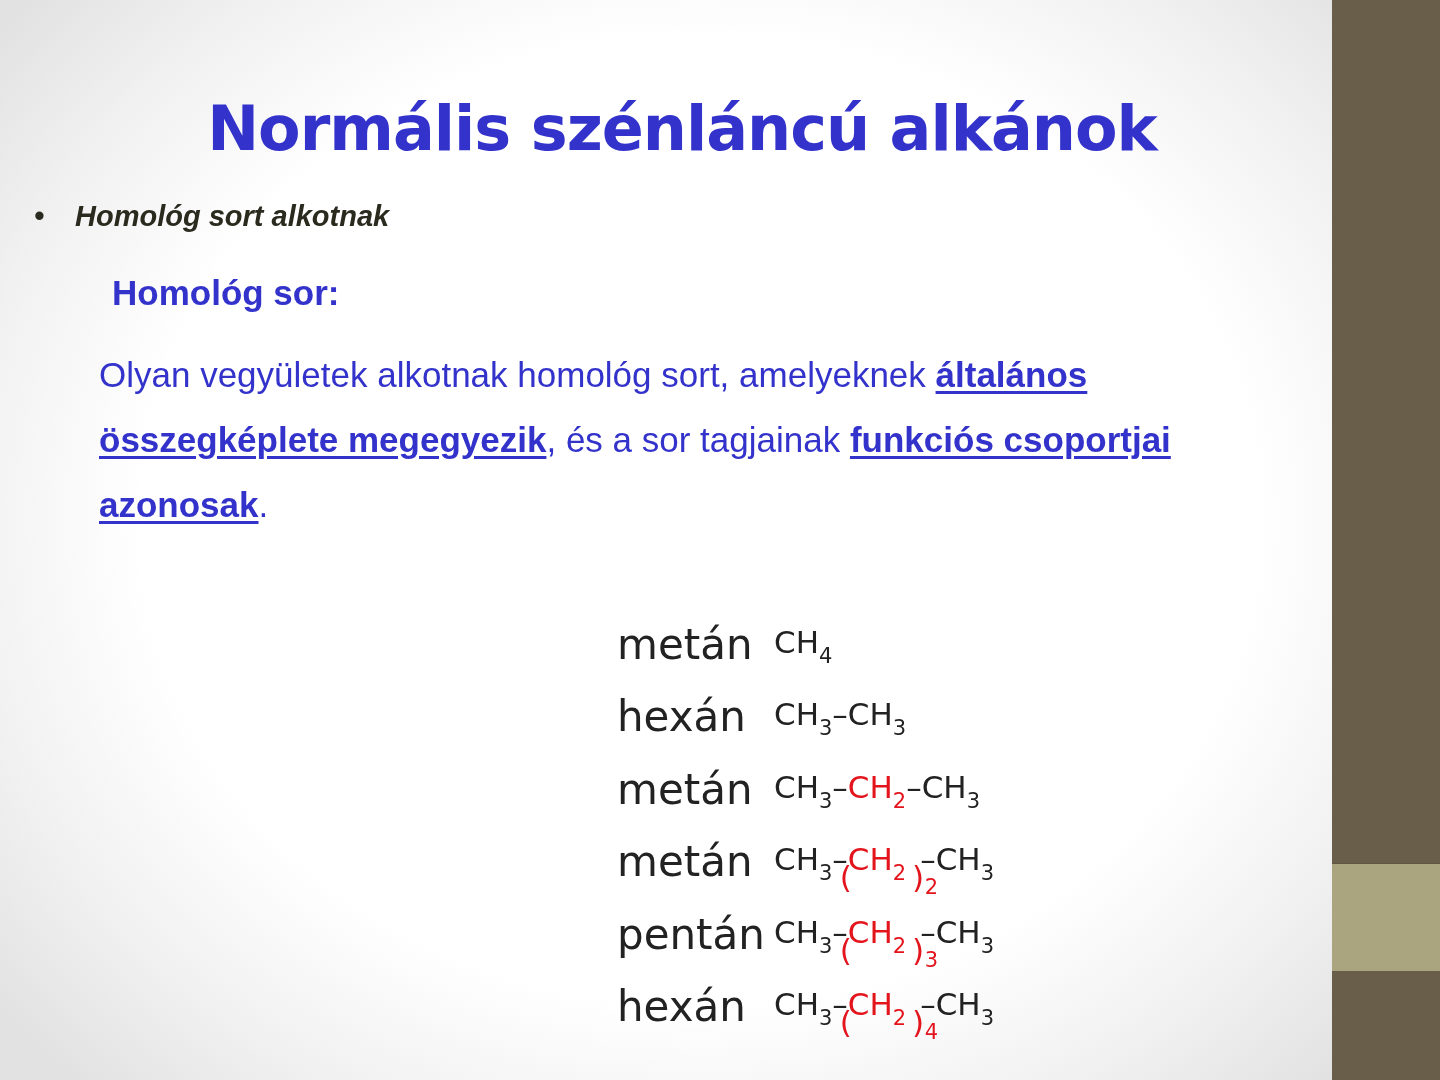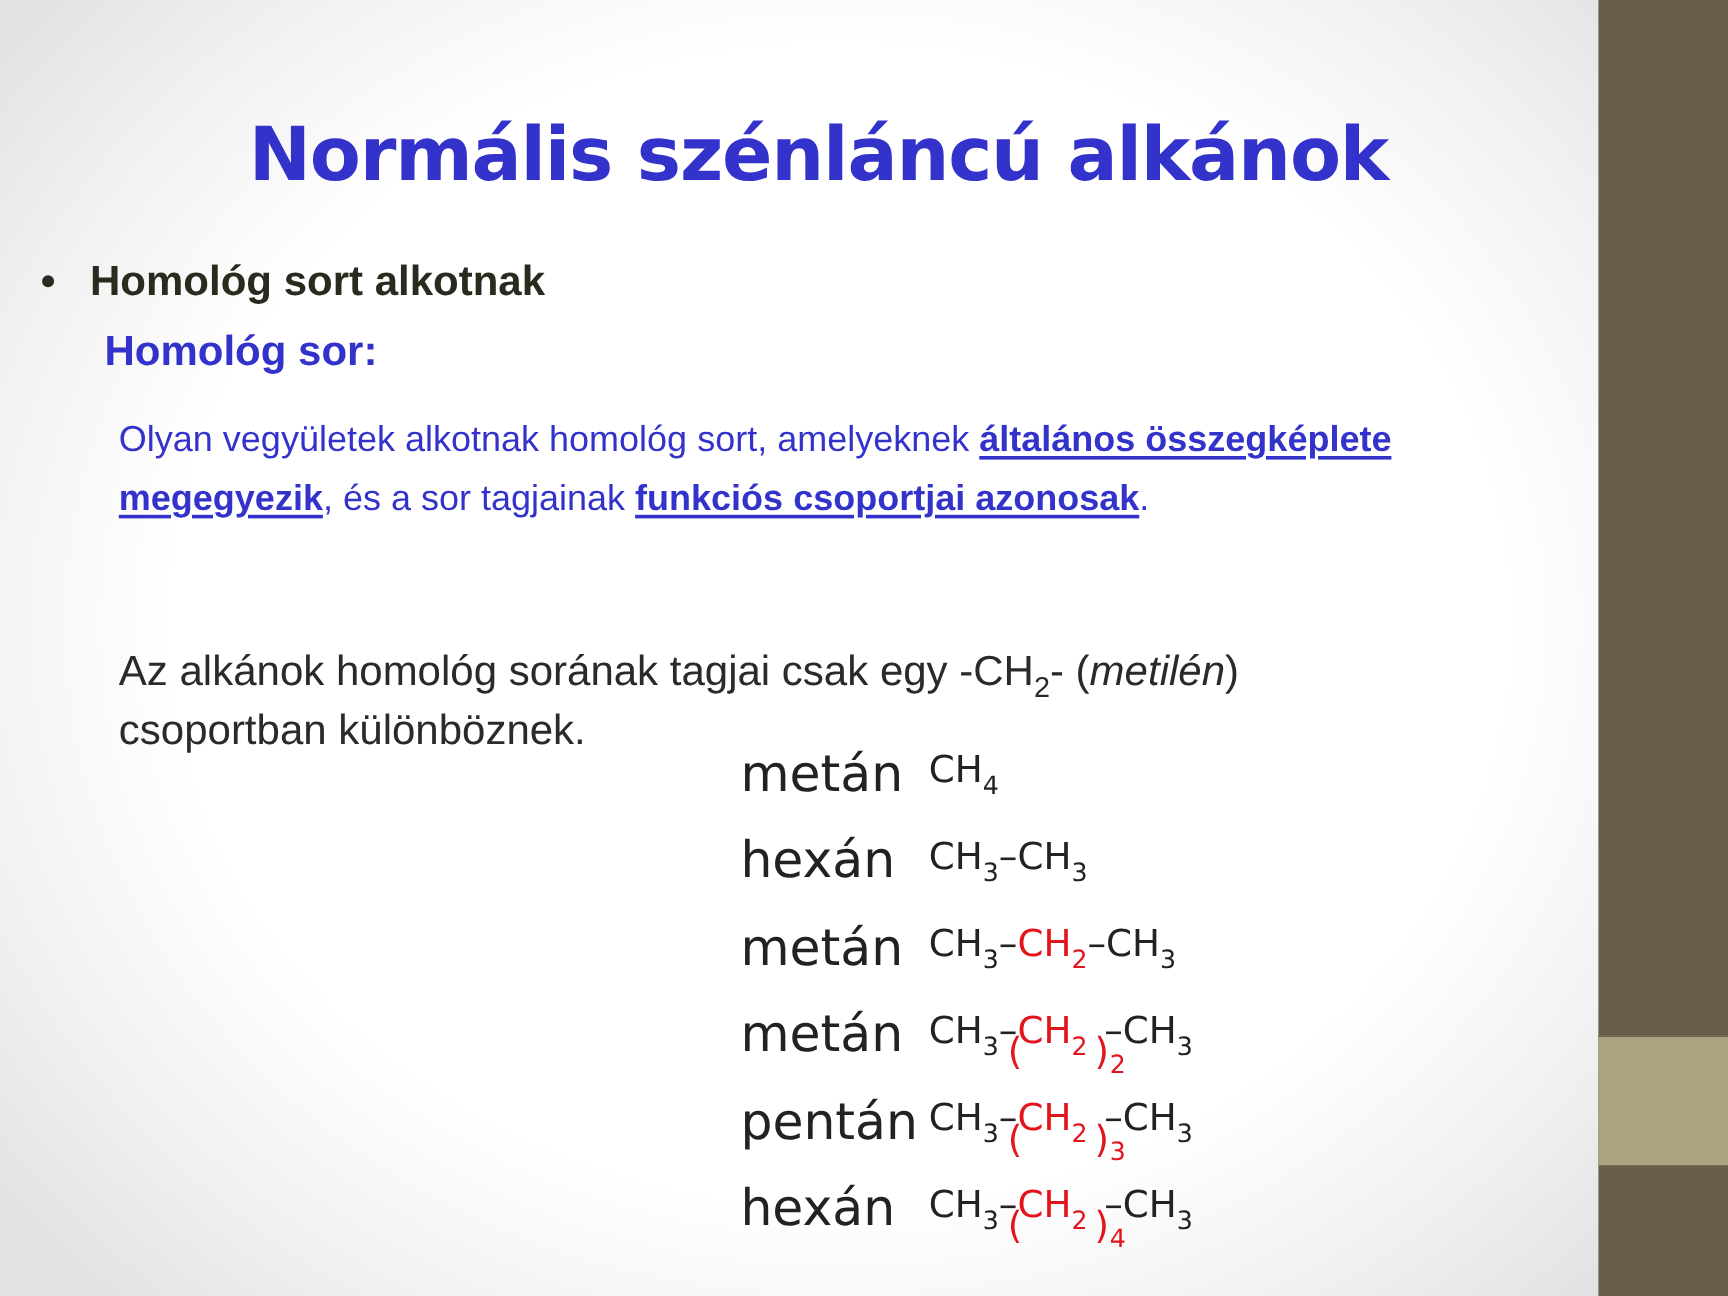--- a/index.html
+++ b/index.html
@@ -48,45 +48,46 @@
       text-align: center;
       font-family: "DejaVu Sans", sans-serif;
       font-weight: bold;
       font-size: 62px;
       color: #3333cc;
       letter-spacing: -1px;
     }
     .bullet-row {
       position: absolute;
       left: 34px;
-      top: 215px;
-      font-size: 35px;
+      top: 200px;
+      font-size: 29px;
       font-weight: bold;
       color: #2a2a1e;
       white-space: nowrap;
+      font-style: italic;
     }
     .bullet-dot {
       display: inline-block;
       width: 41px;
     }
     .subhead {
       position: absolute;
-      left: 87px;
+      left: 112px;
       top: 273px;
       font-size: 35px;
       font-weight: bold;
       color: #3333cc;
     }
     .definition {
       position: absolute;
       left: 99px;
       top: 342px;
       width: 1180px;
-      font-size: 30px;
-      line-height: 49px;
+      font-size: 35px;
+      line-height: 65px;
       color: #3333cc;
     }
     .definition .em {
       font-weight: bold;
       text-decoration: underline;
       text-decoration-thickness: 3px;
       text-underline-offset: 4px;
     }
     .difference {
       position: absolute;
@@ -163,24 +164,20 @@
   <div class="bullet-row">
     <span class="bullet-dot">•</span><span>Homológ sort alkotnak</span>
   </div>
 
   <div class="subhead">Homológ sor:</div>
 
   <div class="definition">
     <span>Olyan vegyületek alkotnak homológ sort, amelyeknek </span><span class="em">általános összegképlete megegyezik</span><span>, és a sor tagjainak </span><span class="em">funkciós csoportjai azonosak</span><span>.</span>
   </div>
 
-  <div class="difference">
-    <span>Az alkánok homológ sorának tagjai csak egy -CH</span><sub>2</sub><span>- (</span><i>metilén</i><span>)</span><br>
-    <span>csoportban különböznek.</span>
-  </div>
 
   <div class="formulas">
 
     <div class="f-row" style="top:0px;">
       <span class="f-name">metán</span>
       <span class="f-formula"><span>CH</span><sub>4</sub></span>
     </div>
 
     <div class="f-row" style="top:72px;">
       <span class="f-name">hexán</span>

